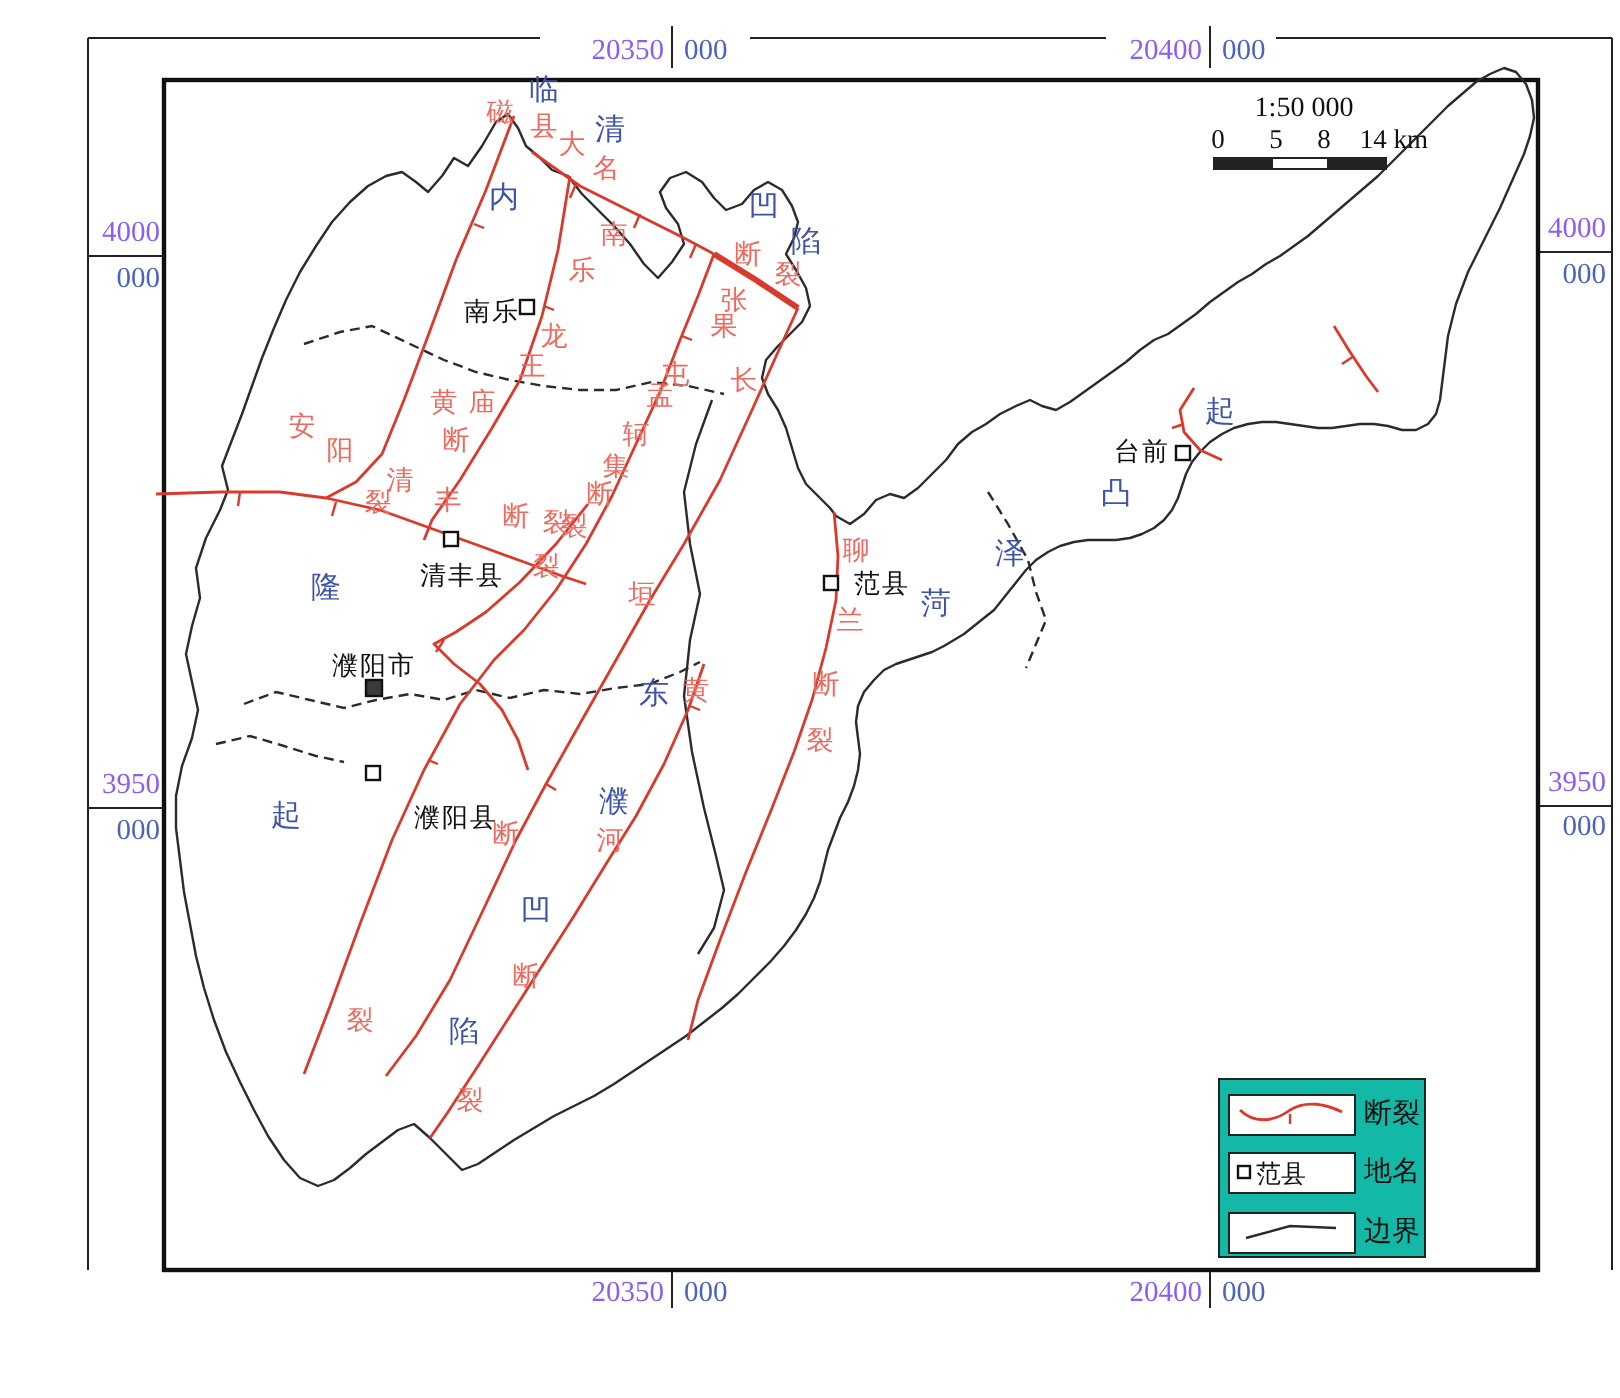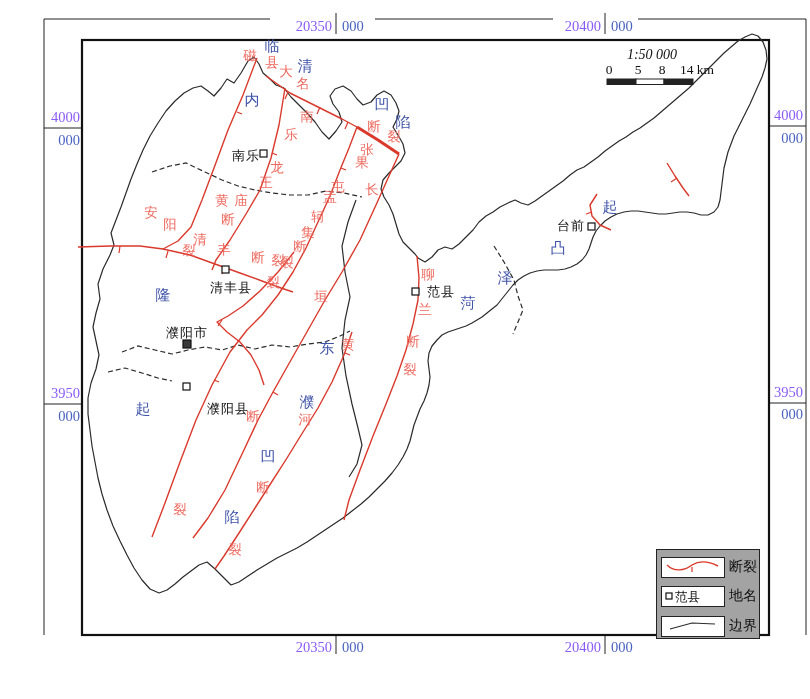--- a/index.html
+++ b/index.html
@@ -10,24 +10,24 @@
   .coordzero{position:absolute;font-size:14.5px;color:#4a63c0;white-space:nowrap;}
   .r{transform:translate(-100%,-50%);}
   .l{transform:translate(0,-50%);}
   .pname{position:absolute;font-size:13px;color:#111;transform:translate(-50%,-50%);
          white-space:nowrap;letter-spacing:1px;}
   .fchar{position:absolute;font-size:13.5px;color:#ee6a5f;transform:translate(-50%,-50%);
          line-height:1;}
   .schar{position:absolute;font-size:15px;color:#3f53a8;transform:translate(-50%,-50%);
          line-height:1;}
   .scale-ratio{position:absolute;left:652px;top:55px;transform:translate(-50%,-50%);
-         font-size:14px;color:#111;font-style:italic;}
+         font-size:14px;color:#111;}
   .scale-num{position:absolute;font-size:13.5px;color:#111;transform:translate(-50%,-50%);}
-  #legend{position:absolute;left:656px;top:539px;width:102px;height:88px;
-          border:1px solid #222;background:#a3a3a3;margin-top:10px;}
+  #legend{position:absolute;left:609px;top:539px;width:102px;height:88px;
+          border:1px solid #222;background:#14b8a6;}
   .leg-box{position:absolute;left:4px;width:62px;height:19px;border:1px solid #222;background:#fff;}
   .leg-label{position:absolute;left:72px;width:30px;font-size:14px;color:#111;
              transform:translate(0,-50%);white-space:nowrap;}
   .leg-sample{position:absolute;left:13px;top:2px;font-size:12.5px;color:#111;white-space:nowrap;}
   #caption{position:absolute;left:437px;top:680px;transform:translate(-50%,-50%);
            font-size:15.5px;font-weight:bold;color:#111;white-space:nowrap;letter-spacing:2px;}
 </style>
 </head>
 <body>
 

